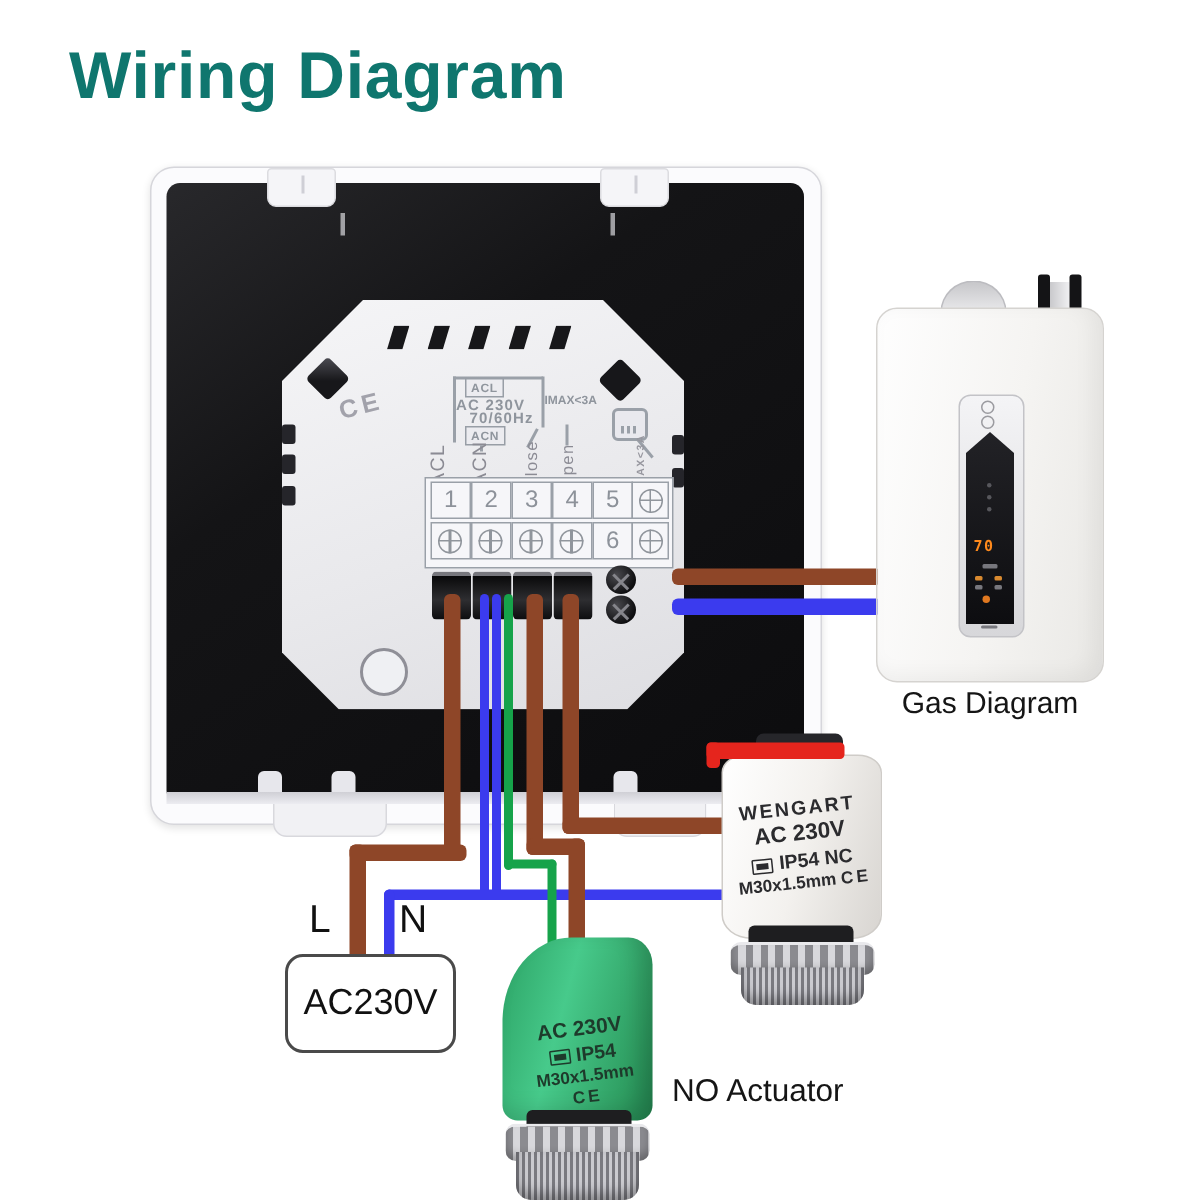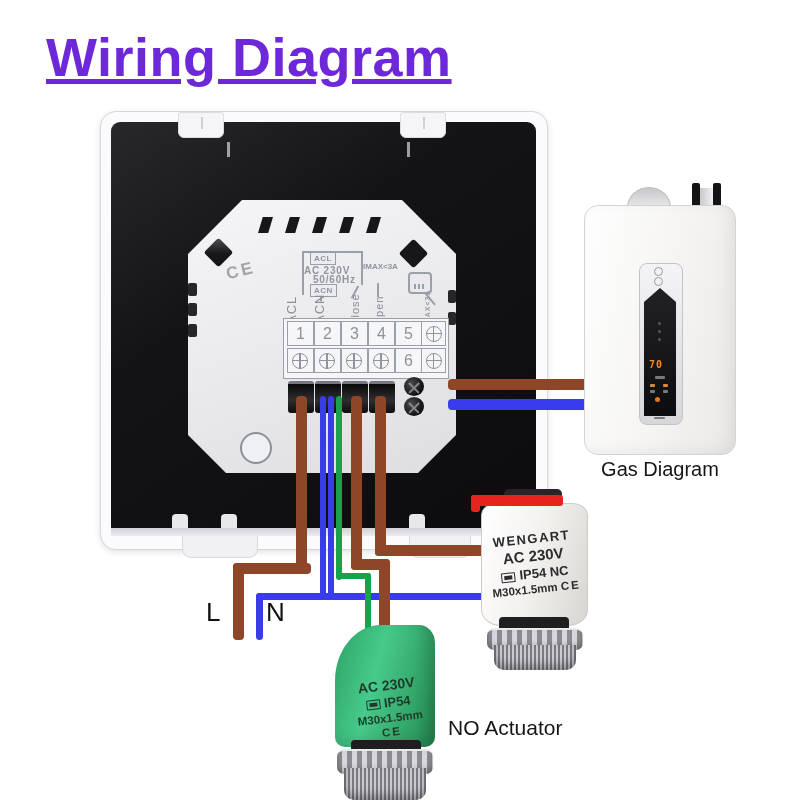--- a/index.html
+++ b/index.html
@@ -1,21 +1,21 @@
 <!DOCTYPE html>
 <html><head>
 <meta charset="utf-8">
 <style>
   html,body{margin:0;padding:0;background:#fff;}
   .canvas{position:relative;width:800px;height:800px;background:#fff;overflow:hidden;
           font-family:"Liberation Sans",sans-serif;}
   .abs{position:absolute;}
 
   
-  .title{font-size:54px;font-weight:bold;color:#6d28d9;letter-spacing:.5px;text-decoration:underline;}
+  .title{font-size:44px;font-weight:bold;color:#0f766e;letter-spacing:.5px;}
 
   
   .t-frame{background:#fbfbfd;border:1px solid #d6d6db;border-radius:16px;
            box-shadow:0 2px 6px rgba(0,0,0,.12);}
   .t-black{background:linear-gradient(145deg,#28282b 0%,#141416 35%,#0c0c0e 100%);border-radius:9px;}
   .t-tab{background:#f5f5f8;border:1px solid #dcdce0;border-radius:3px 3px 6px 6px;}
   .t-tab::after{content:"";position:absolute;left:50%;top:4px;width:2px;height:12px;background:#cfcfd6;}
   .t-btab{background:#f1f1f4;border:1px solid #d8d8dd;border-top:none;border-radius:0 0 9px 9px;}
   .t-slot{background:#e7e7ec;border-radius:4px;}
   .plate{background:linear-gradient(160deg,#f5f5f7 0%,#e9e9ec 55%,#dedee2 100%);
@@ -141,21 +141,21 @@
   <div class="abs" style="left:448px;top:312px;width:8px;height:13px;background:#25252a;border-radius:2px;z-index:3;"></div>
 
   <div class="abs sline" style="left:302px;top:251px;width:1.5px;height:44px;z-index:3;"></div>
   <div class="abs sline" style="left:302px;top:251px;width:60px;height:1.5px;z-index:3;"></div>
   <div class="abs sline" style="left:361px;top:251px;width:1.5px;height:34px;z-index:3;"></div>
   <div class="abs sline" style="left:354px;top:285px;width:1.5px;height:14px;transform:rotate(28deg);z-index:3;"></div>
   <div class="abs sline" style="left:377px;top:283px;width:1.5px;height:14px;z-index:3;"></div>
   <div class="abs sline" style="left:320px;top:294px;width:1.5px;height:7px;z-index:3;"></div>
   <div class="abs tagbox" style="left:310px;top:252px;z-index:3;">ACL</div>
   <div class="abs spec" style="left:304px;top:265px;z-index:3;">AC 230V</div>
-  <div class="abs spec" style="left:313px;top:274px;z-index:3;">50/60Hz</div>
+  <div class="abs spec" style="left:313px;top:274px;z-index:3;">70/60Hz</div>
   <div class="abs tagbox" style="left:310px;top:284px;z-index:3;">ACN</div>
   <div class="abs spec-sm" style="left:363px;top:262px;z-index:3;">IMAX&lt;3A</div>
 
   <div class="abs vtext" style="left:284px;top:294px;height:30px;z-index:3;">ACL</div>
   <div class="abs vtext" style="left:312px;top:294px;height:30px;z-index:3;">ACN</div>
   <div class="abs vtext sm" style="left:349px;top:294px;height:30px;z-index:3;">close</div>
   <div class="abs vtext sm" style="left:373px;top:294px;height:30px;z-index:3;">open</div>
   <div class="abs vtext xs" style="left:424px;top:297px;height:30px;z-index:3;">IMAX&lt;3A</div>
 
   <div class="abs tblock" style="left:283px;top:318px;width:164px;height:59px;z-index:3;"></div>
@@ -210,20 +210,23 @@
   <div class="wire w-brown" style="left:379px;top:559px;width:11px;height:75px;"></div>
 
   <div class="wire w-brown" style="left:375px;top:396px;width:11px;height:160px;"></div>
   <div class="wire w-brown" style="left:375px;top:545px;width:127px;height:11px;"></div>
 
   <div class="wire w-brown" style="left:448px;top:379px;width:140px;height:11px;"></div>
   <div class="wire w-blue" style="left:448px;top:399px;width:140px;height:11px;"></div>
 
   <div class="abs lnlabel" style="left:206px;top:597px;">L</div>
   <div class="abs lnlabel" style="left:266px;top:597px;">N</div>
+  <div class="abs acbox" style="left:190px;top:636px;width:110px;height:62px;">
+    <span>AC230V</span>
+  </div>
 
   <div class="abs dome" style="left:627px;top:187px;width:42px;height:22px;"></div>
   <div class="abs pipe-b" style="left:692px;top:183px;width:8px;height:26px;"></div>
   <div class="abs pipe-w" style="left:700px;top:188px;width:13px;height:21px;"></div>
   <div class="abs pipe-b" style="left:713px;top:183px;width:8px;height:26px;"></div>
   <div class="abs boiler" style="left:584px;top:205px;width:150px;height:248px;"></div>
   <div class="abs strip" style="left:639px;top:263px;width:42px;height:160px;"></div>
   <div class="abs mini-circle" style="left:654px;top:267px;width:7px;height:7px;"></div>
   <div class="abs mini-circle" style="left:654px;top:277px;width:7px;height:7px;"></div>
   <div class="abs panel" style="left:644px;top:288px;width:32px;height:128px;"></div>

